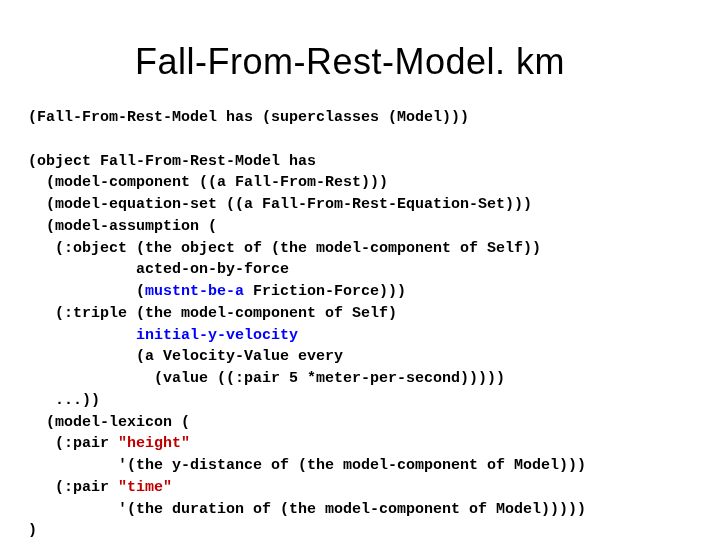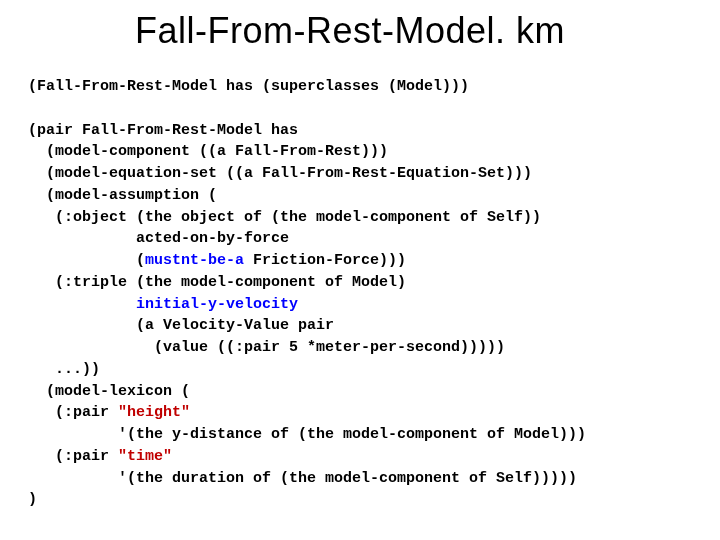--- a/index.html
+++ b/index.html
@@ -2,21 +2,21 @@
 <html><head>
 <meta charset="utf-8">
 <style>
   * { margin: 0; padding: 0; box-sizing: border-box; }
   html, body { width: 720px; height: 540px; background: #fff; font-family: Arial, Helvetica, sans-serif; }
   .slide {
     width: 700px;
     height: 540px;
     background: #fff;
     position: relative;
-    padding: 4px 28px 18px 28px;
+    padding: 35px 28px 18px 28px;
   }
   .title {
     font-size: 36px;
     font-weight: 400;
     color: #000;
     text-align: center;
     margin-top: 6px;
     margin-bottom: 24px;
     letter-spacing: 0.5px;
   }
@@ -32,31 +32,31 @@
   .code .r { color: #c00000; }
 </style>
 </head>
 <body>
 
 <div class="slide">
   <div class="title">Fall-From-Rest-Model. km</div>
 
   <div class="code"><span>(Fall-From-Rest-Model has (superclasses (Model)))</span>
 
-<span>(pair Fall-From-Rest-Model has</span>
+<span>(object Fall-From-Rest-Model has</span>
 <span>  (model-component ((a Fall-From-Rest)))</span>
 <span>  (model-equation-set ((a Fall-From-Rest-Equation-Set)))</span>
 <span>  (model-assumption (</span>
 <span>   (:object (the object of (the model-component of Self))</span>
 <span>            acted-on-by-force</span>
 <span>            (</span><span class="b">mustnt-be-a</span><span> Friction-Force)))</span>
-<span>   (:triple (the model-component of Model)</span>
+<span>   (:triple (the model-component of Self)</span>
 <span>            </span><span class="b">initial-y-velocity</span>
-<span>            (a Velocity-Value pair</span>
+<span>            (a Velocity-Value every</span>
 <span>              (value ((:pair 5 *meter-per-second)))))</span>
 <span>   ...))</span>
 <span>  (model-lexicon (</span>
 <span>   (:pair </span><span class="r">"height"</span>
 <span>          '(the y-distance of (the model-component of Model)))</span>
 <span>   (:pair </span><span class="r">"time"</span>
-<span>          '(the duration of (the model-component of Self)))))</span>
+<span>          '(the duration of (the model-component of Model)))))</span>
 <span>)</span></div>
 </div>
 
 </body></html>

